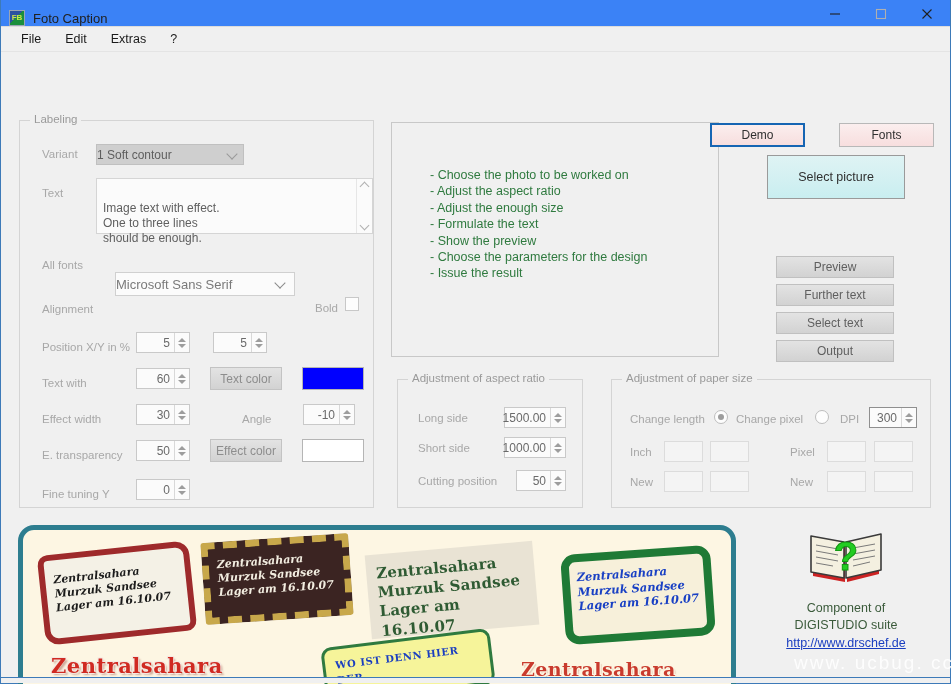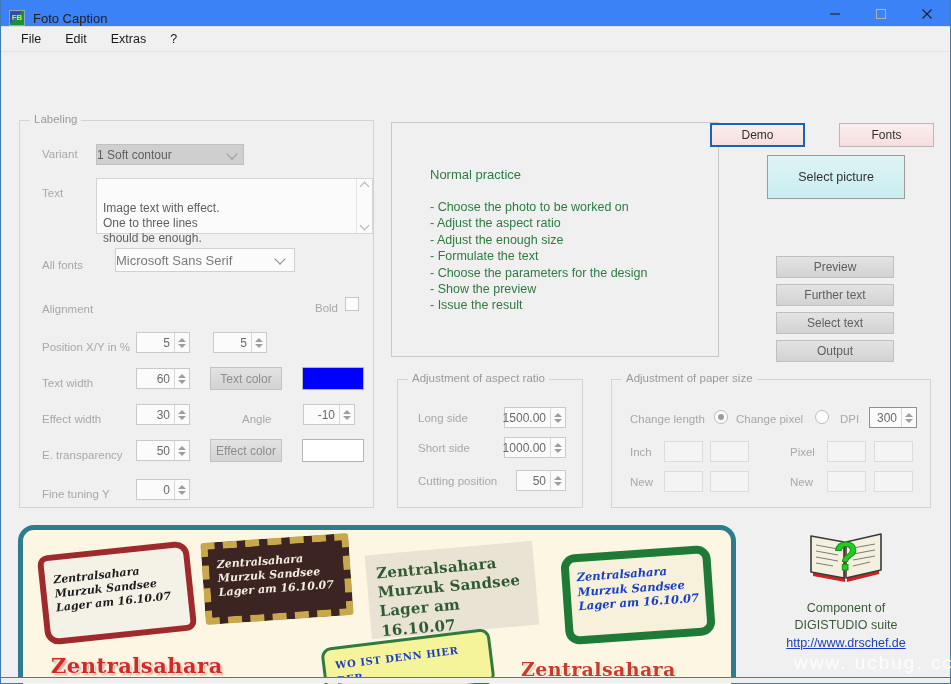--- a/index.html
+++ b/index.html
@@ -80,21 +80,21 @@
     background: #cfcfcf; border: 1px solid #c0c0c0;
     display: flex; align-items: center;
     font-size: 12px; color: #5e5e5e; 
   }
   .combo .chev {
     position: absolute; right: 7px; top: 50%;
     width: 8px; height: 8px; margin-top: -5px;
     border-left: 1.4px solid #9a9a9a; border-bottom: 1.4px solid #9a9a9a;
     transform: rotate(-45deg);
   }
-  .combo.white { background: #fbfbfb; border: 1px solid #d0d0d0; color: #7a7a7a; font-size: 13px; }
+  .combo.white { background: #fbfbfb; border: 1px solid #d0d0d0; color: #7a7a7a; font-size: 13px; margin-top: 24px; }
   .combo.white .chev { border-color: #8a8a8a; right: 10px; }
 
   
   .textarea {
     position: absolute; background: #fbfbfb; border: 1px solid #d5d5d5;
     font-size: 12px; color: #5f5f5f; line-height: 15px;
     padding: 7px 20px 5px 6px; white-space: pre-line;
   }
   .ta-scroll {
     position: absolute; right: 0; top: 0; bottom: 0; width: 16px;
@@ -391,21 +391,21 @@
           </span>
       </div>
       <div class="spin" style="left:193px; top:211px; width:54px;">
         <span class="val">5</span>
         <span class="arrows">
             <i class="u"></i>
             <i class="d"></i>
           </span>
       </div>
 
-      <div class="lbl" style="left:22px; top:256px;">Text width</div>
+      <div class="lbl" style="left:22px; top:256px;">Text with</div>
       <div class="spin" style="left:116px; top:247px; width:54px;padding-left:40px;">
         <span class="val">60</span>
         <span class="arrows">
             <i class="u"></i>
             <i class="d"></i>
           </span>
       </div>
       <div class="btn-flat" style="left:190px; top:246px; width:72px; height:23px;">Text color</div>
       <div class="swatch" style="left:282px; top:246px; width:62px; height:23px; background:#0000ff;"></div>
 
@@ -441,28 +441,27 @@
       <div class="spin" style="left:116px; top:358px; width:54px;">
         <span class="val">0</span>
         <span class="arrows">
             <i class="u"></i>
             <i class="d"></i>
           </span>
       </div>
     </div>
 
     <div class="instructions">
-      <div class="instr-title">Normal practice</div>
       <div class="instr-list">
         <div>- Choose the photo to be worked on</div>
         <div>- Adjust the aspect ratio</div>
         <div>- Adjust the enough size</div>
         <div>- Formulate the text</div>
+        <div>- Show the preview</div>
         <div>- Choose the parameters for the design</div>
-        <div>- Show the preview</div>
         <div>- Issue the result</div>
       </div>
     </div>
 
     <div class="btn-demo" style="left:709px; top:71px; width:95px;">Demo</div>
     <div class="btn-fonts" style="left:838px; top:71px; width:95px;">Fonts</div>
     <div class="btn-selpic" style="left:766px; top:103px; width:138px; height:44px;">Select picture</div>
 
     <div class="btn-grey" style="left:775px; top:204px; width:118px;">Preview</div>
     <div class="btn-grey" style="left:775px; top:232px; width:118px;">Further text</div>

